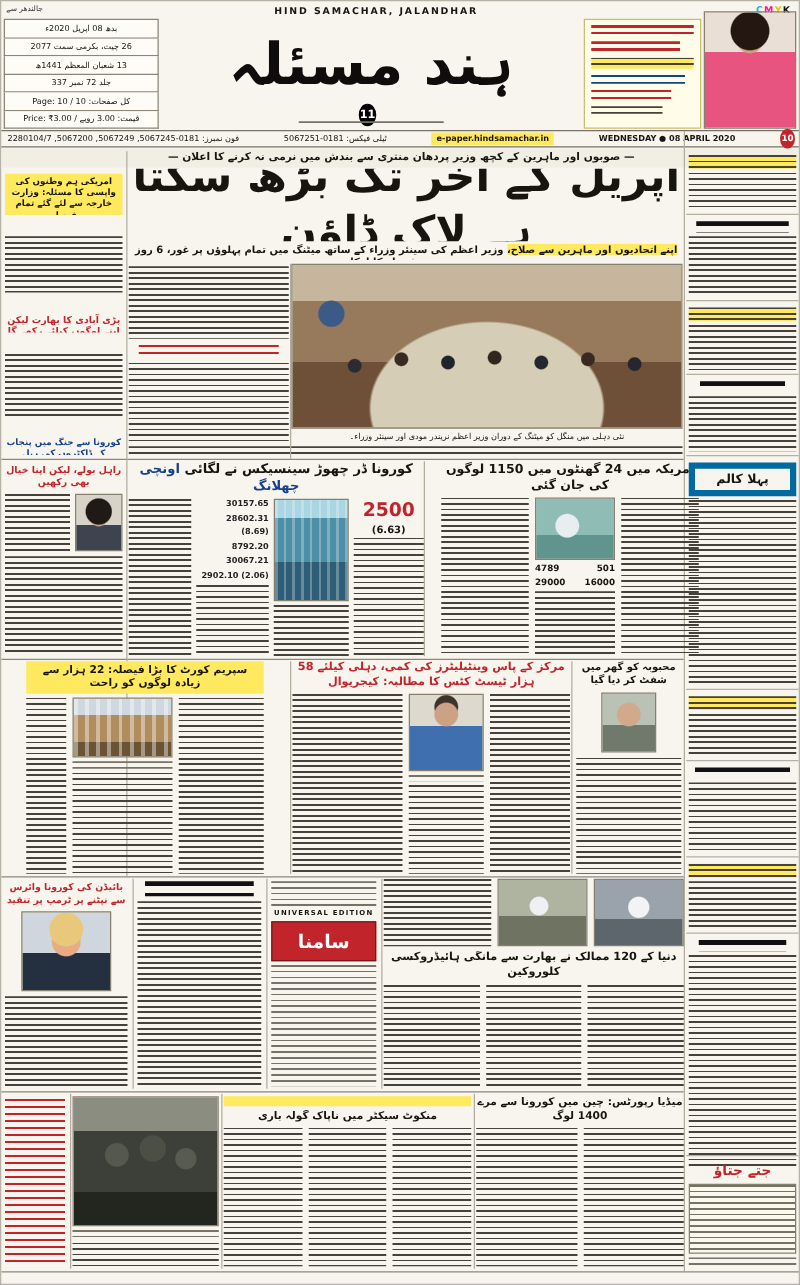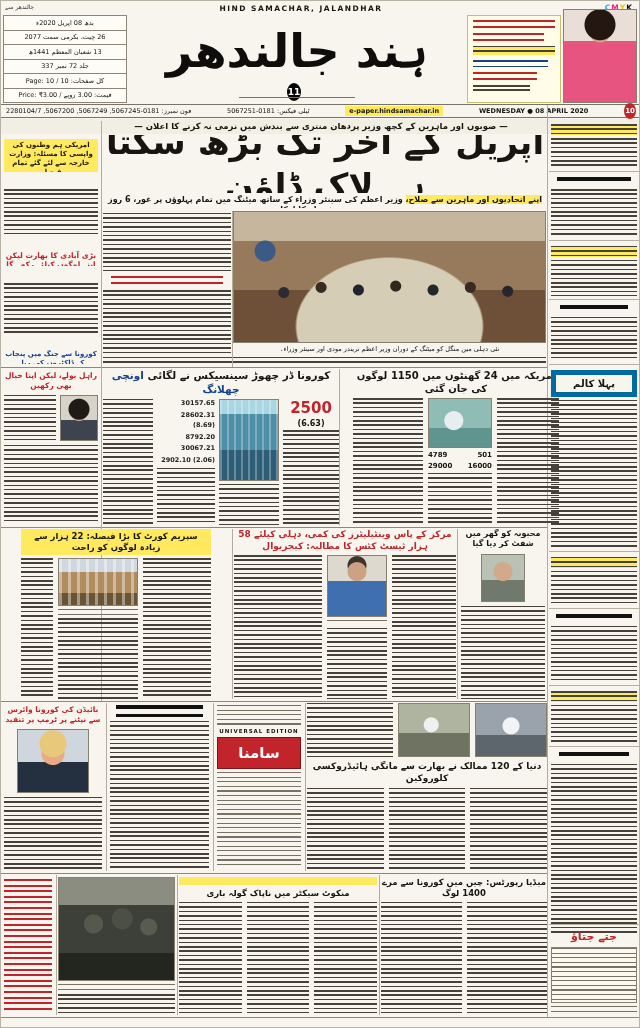--- a/index.html
+++ b/index.html
@@ -42,21 +42,21 @@
   <div class="ab col" style="left:2px;top:14px;width:124px;height:88px">
     <div class="rtl ctr" style="flex:1;border:1px solid #8b857a;font-size:6.5px;display:flex;align-items:center;justify-content:center;background:#fdfcf6">بدھ 08 اپریل 2020ء</div>
     <div class="rtl ctr" style="flex:1;border:1px solid #8b857a;border-top:none;font-size:6.5px;display:flex;align-items:center;justify-content:center;background:#fdfcf6">26 چیت، بکرمی سمت 2077</div>
     <div class="rtl ctr" style="flex:1;border:1px solid #8b857a;border-top:none;font-size:6.5px;display:flex;align-items:center;justify-content:center;background:#fdfcf6">13 شعبان المعظم 1441ھ</div>
     <div class="rtl ctr" style="flex:1;border:1px solid #8b857a;border-top:none;font-size:6.5px;display:flex;align-items:center;justify-content:center;background:#fdfcf6">جلد 72 نمبر 337</div>
     <div class="rtl ctr" style="flex:1;border:1px solid #8b857a;border-top:none;font-size:6.5px;display:flex;align-items:center;justify-content:center;background:#fdfcf6">کل صفحات: 10 / Page: 10</div>
     <div class="rtl ctr" style="flex:1;border:1px solid #8b857a;border-top:none;font-size:6.5px;display:flex;align-items:center;justify-content:center;background:#fdfcf6">قیمت: 3.00 روپے / Price: ₹3.00</div>
   </div>
 
   <div class="ab ctr" style="left:128px;top:16px;width:336px;height:86px">
-    <div class="rtl b" style="font-size:46px;line-height:1.5;color:#0e0d0b">ہند جالندھر</div>
+    <div class="rtl b" style="font-size:46px;line-height:1.5;color:#0e0d0b">ہند مسئلہ</div>
     <span class="ab" style="left:158px;top:66px;width:14px;height:18px;border-radius:50%;background:#000000;color:#fff;font-size:9px;font-weight:bold;display:flex;align-items:center;justify-content:center">11</span>
     <div class="ab siml" style="left:110px;top:80px;width:116px;height:4px"></div>
   </div>
 
   <div class="ab col" style="left:466px;top:14px;width:94px;height:88px;background:#fffce8;border:1px solid #c9bd72;padding:4px 5px;gap:5px">
     <div class="simr" style="height:8px"></div>
     <div class="simr" style="height:8px;width:86%"></div>
     <div class="ybg sim" style="height:9px"></div>
     <div class="simb" style="height:7px;width:92%"></div>
     <div class="simr" style="height:8px;width:78%"></div>

